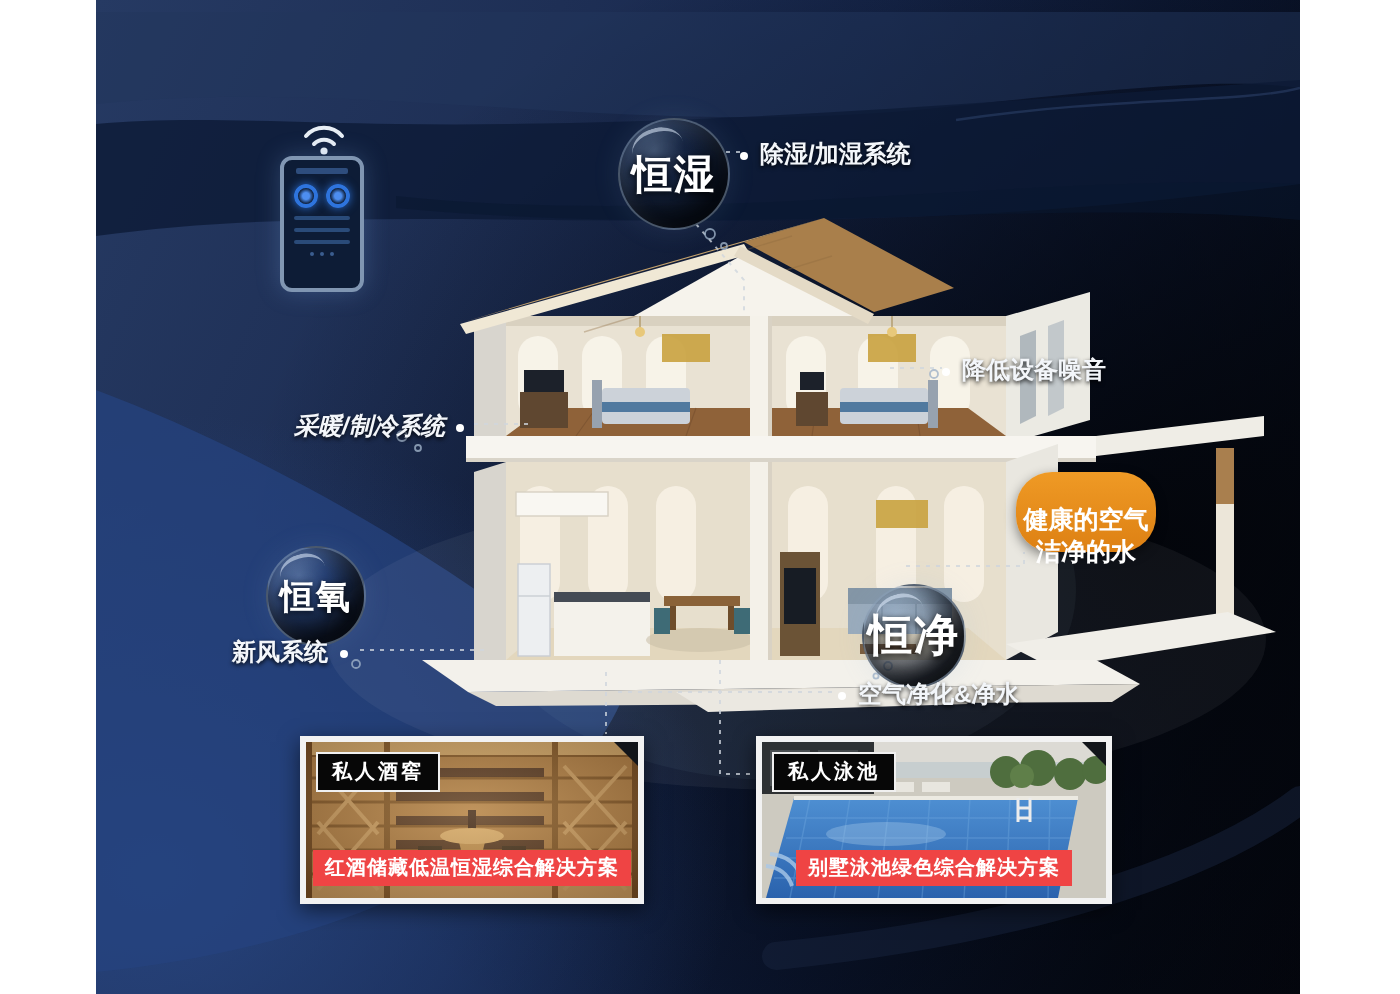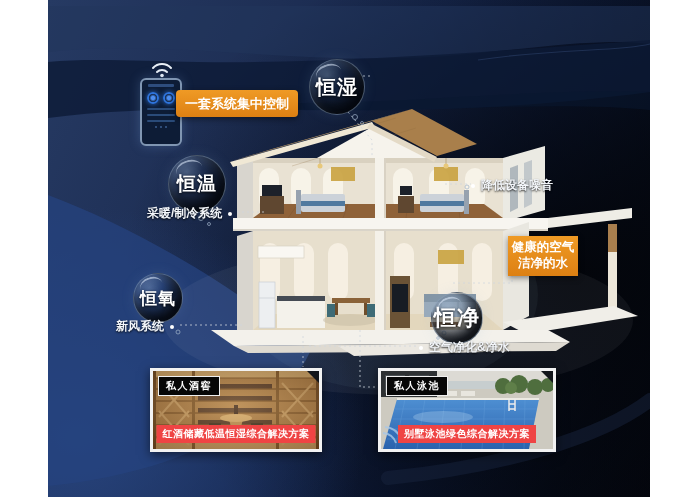--- a/index.html
+++ b/index.html
@@ -218,51 +218,48 @@
       <div class="prow"></div>
       <div class="prow"></div>
       <div class="prow"></div>
       <div class="pdots">
           <i></i>
           <i></i>
           <i></i>
         </div>
     </div>
 
-    <div class="orange" style="left:128px;top:90px;width:122px;height:27px;line-height:27px;font-size:13px;">
-      <span>一套系统集中控制</span>
-    </div>
-
-    <div class="orange" style="left:460px;top:236px;width:70px;height:40px;padding-top:3px;font-size:12.5px;line-height:16px;box-sizing:border-box;border-radius:0;">
+
+    <div class="orange" style="left:460px;top:236px;width:70px;height:40px;padding-top:16px;font-size:12.5px;line-height:16px;box-sizing:border-box;border-radius:18px;">
       <span class="ln">健康的空气</span>
       <span class="ln">洁净的水</span>
     </div>
 
     <div class="bubble" style="left:261px;top:59px;width:54px;height:54px;font-size:20px;">
       <span class="shine"></span>
       <span>恒湿</span>
     </div>
-    <div class="bubble" style="left:120px;top:155px;width:56px;height:56px;font-size:19px;">
-      <span class="shine"></span>
-      <span>恒温</span>
-    </div>
     <div class="bubble" style="left:85px;top:273px;width:48px;height:48px;font-size:17px;">
       <span class="shine"></span>
       <span>恒氧</span>
     </div>
     <div class="bubble" style="left:383px;top:292px;width:50px;height:50px;font-size:22px;">
       <span class="shine"></span>
       <span>恒净</span>
     </div>
 
+    <div class="syslabel" style="left:322px;top:69px;">
+      <span class="dot"></span>
+      <span>除湿/加湿系统</span>
+    </div>
     <div class="syslabel" style="left:423px;top:177px;">
       <span class="dot"></span>
       <span>降低设备噪音</span>
     </div>
-    <div class="syslabel" style="left:99px;top:205px;">
+    <div class="syslabel" style="left:99px;top:205px;font-style:italic;">
       <span>采暖/制冷系统</span>
       <span class="dot"></span>
     </div>
     <div class="syslabel" style="left:68px;top:318px;">
       <span>新风系统</span>
       <span class="dot"></span>
     </div>
     <div class="syslabel" style="left:371px;top:339px;">
       <span class="dot"></span>
       <span>空气净化&amp;净水</span>

